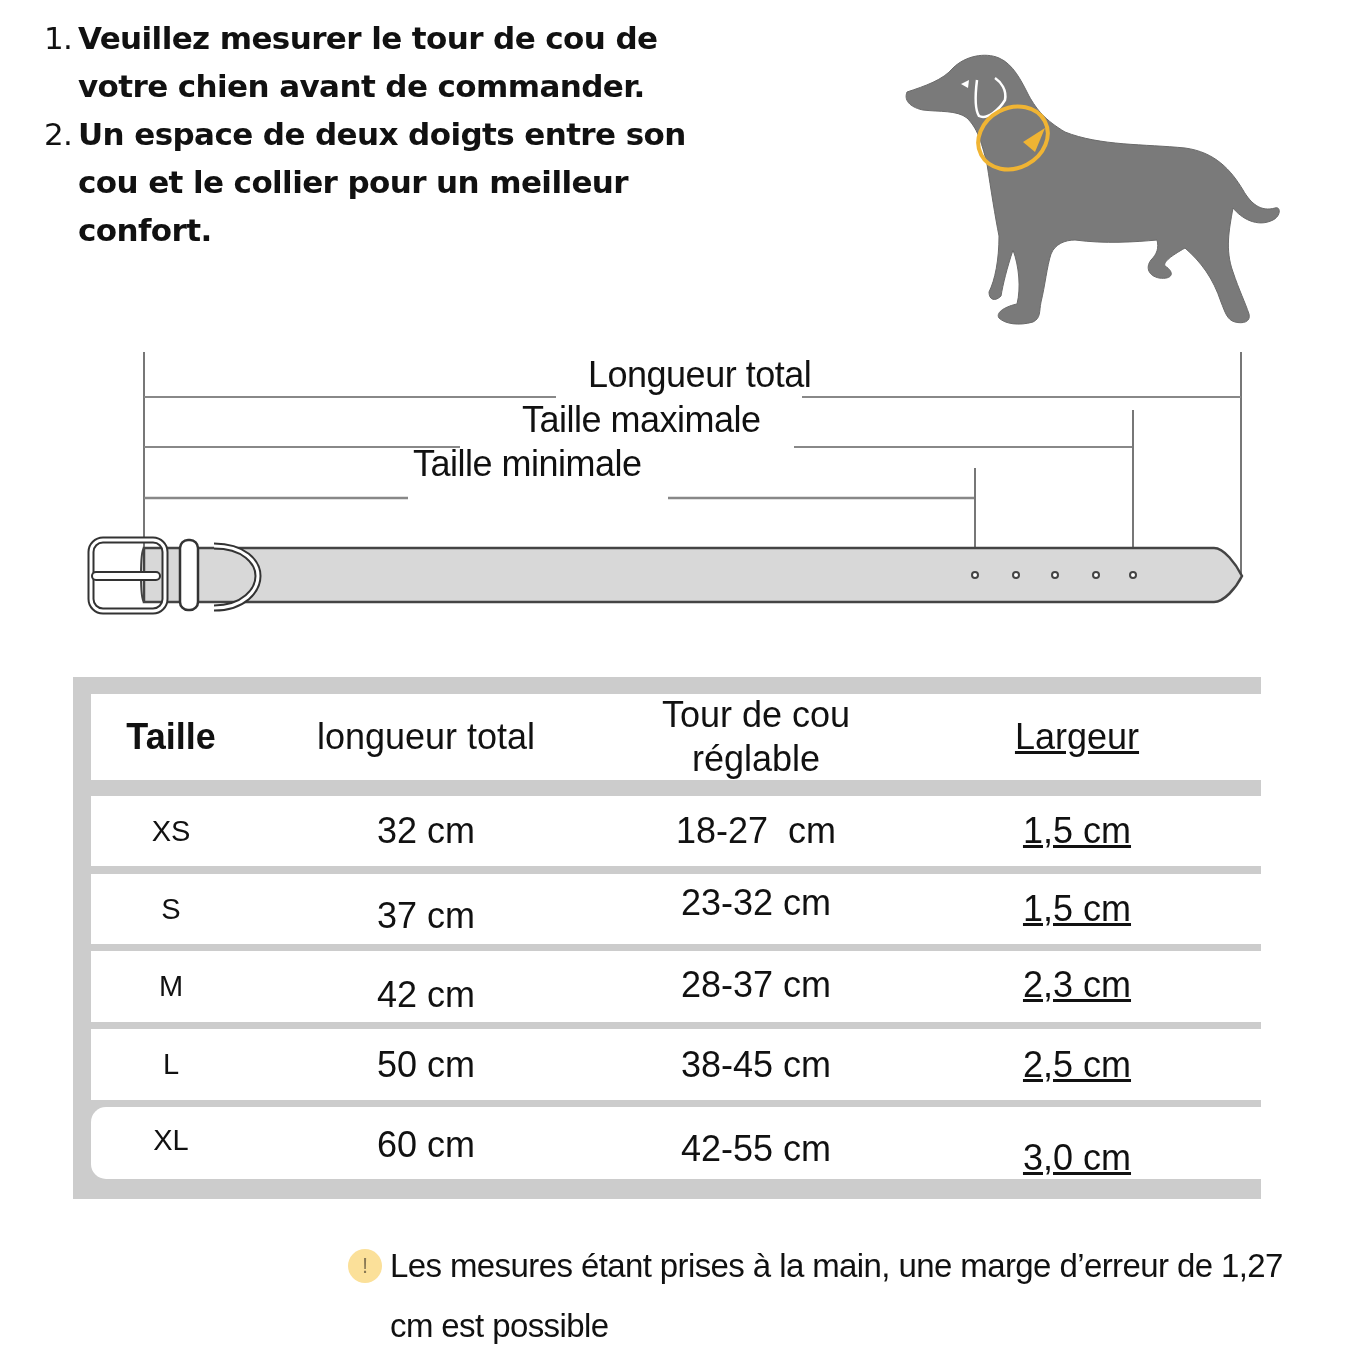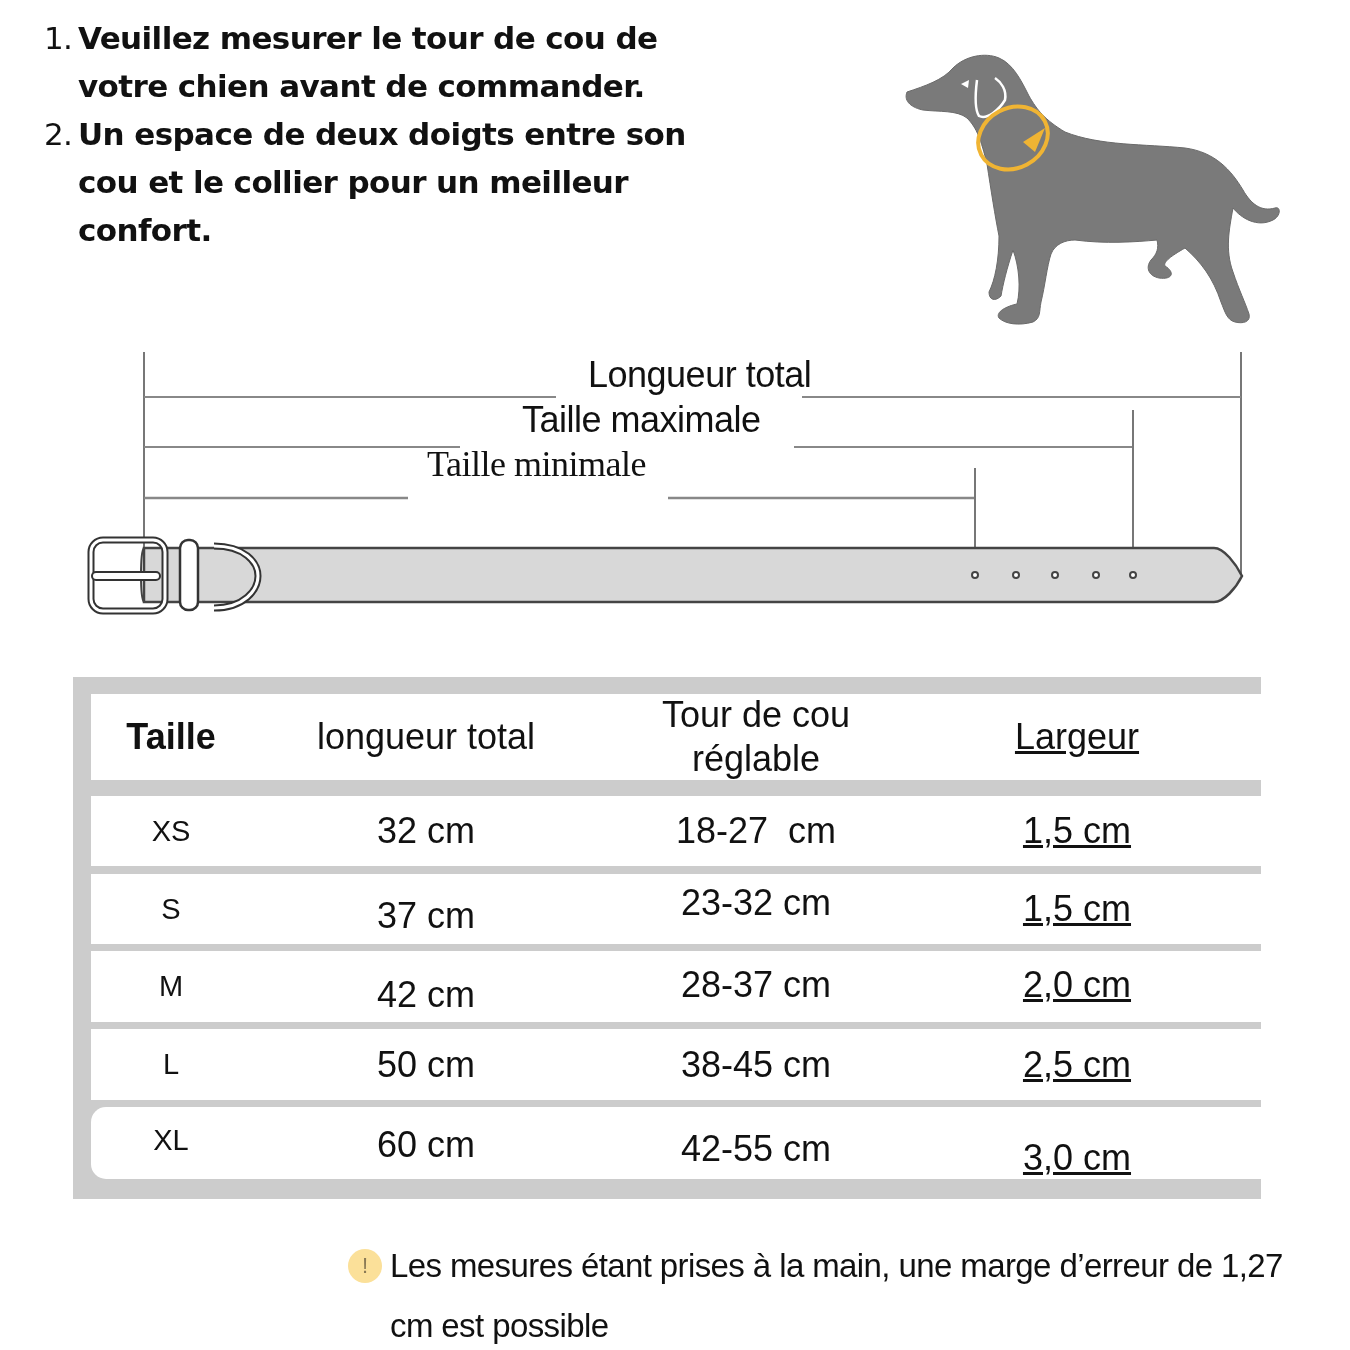--- a/index.html
+++ b/index.html
@@ -107,21 +107,21 @@
 
     <rect x="92" y="232" width="68" height="8" rx="4" fill="#fff" stroke="#333" stroke-width="2"></rect>
 
     <rect x="180" y="200" width="18" height="70" rx="8" fill="#fff" stroke="#333" stroke-width="2.5"></rect>
 
     <path d="M214,206 C244,206 258,222 258,236 C258,250 244,268 214,268" fill="none" stroke="#333" stroke-width="7"></path>
     <path d="M214,206 C244,206 258,222 258,236 C258,250 244,268 214,268" fill="none" stroke="#fff" stroke-width="3"></path>
   </svg>
   <span class="dim-label" style="left:588px; top:14px;">Longueur total</span>
   <span class="dim-label" style="left:522px; top:59px;">Taille maximale</span>
-  <span class="dim-label" style="left:427px; top:103px;font-family:Liberation Serif, serif;">Taille minimale</span>
+  <span class="dim-label" style="left:413px; top:103px;">Taille minimale</span>
 </div>
 
 <div class="size-table">
   <div class="row header" style="top:17px; height:86px;">
     <div class="cell c0 size-col">Taille</div>
     <div class="cell c1">longueur total</div>
     <div class="cell c2">
       <div>
         <div>Tour de cou</div>
         <div>réglable</div>
@@ -141,21 +141,21 @@
     <div class="cell c0 size-col">S</div>
     <div class="cell c1" style="padding-top:14px; box-sizing:border-box;">37 cm</div>
     <div class="cell c2" style="padding-bottom:12px; box-sizing:border-box;">23-32 cm</div>
     <div class="cell c3">1,5 cm</div>
   </div>
 
   <div class="row body-row" style="top:274px; height:71px;">
     <div class="cell c0 size-col">M</div>
     <div class="cell c1" style="padding-top:16px; box-sizing:border-box;">42 cm</div>
     <div class="cell c2" style="padding-bottom:4px; box-sizing:border-box;text-align:center;">28-37 cm</div>
-    <div class="cell c3" style="padding-bottom:4px; box-sizing:border-box;">2,0 cm</div>
+    <div class="cell c3" style="padding-bottom:4px; box-sizing:border-box;">2,3 cm</div>
   </div>
 
   <div class="row body-row" style="top:352px; height:71px;">
     <div class="cell c0 size-col">L</div>
     <div class="cell c1">50 cm</div>
     <div class="cell c2">38-45 cm</div>
     <div class="cell c3">2,5 cm</div>
   </div>
 
   <div class="row body-row" style="top:430px; height:72px;border-radius:15px;">

